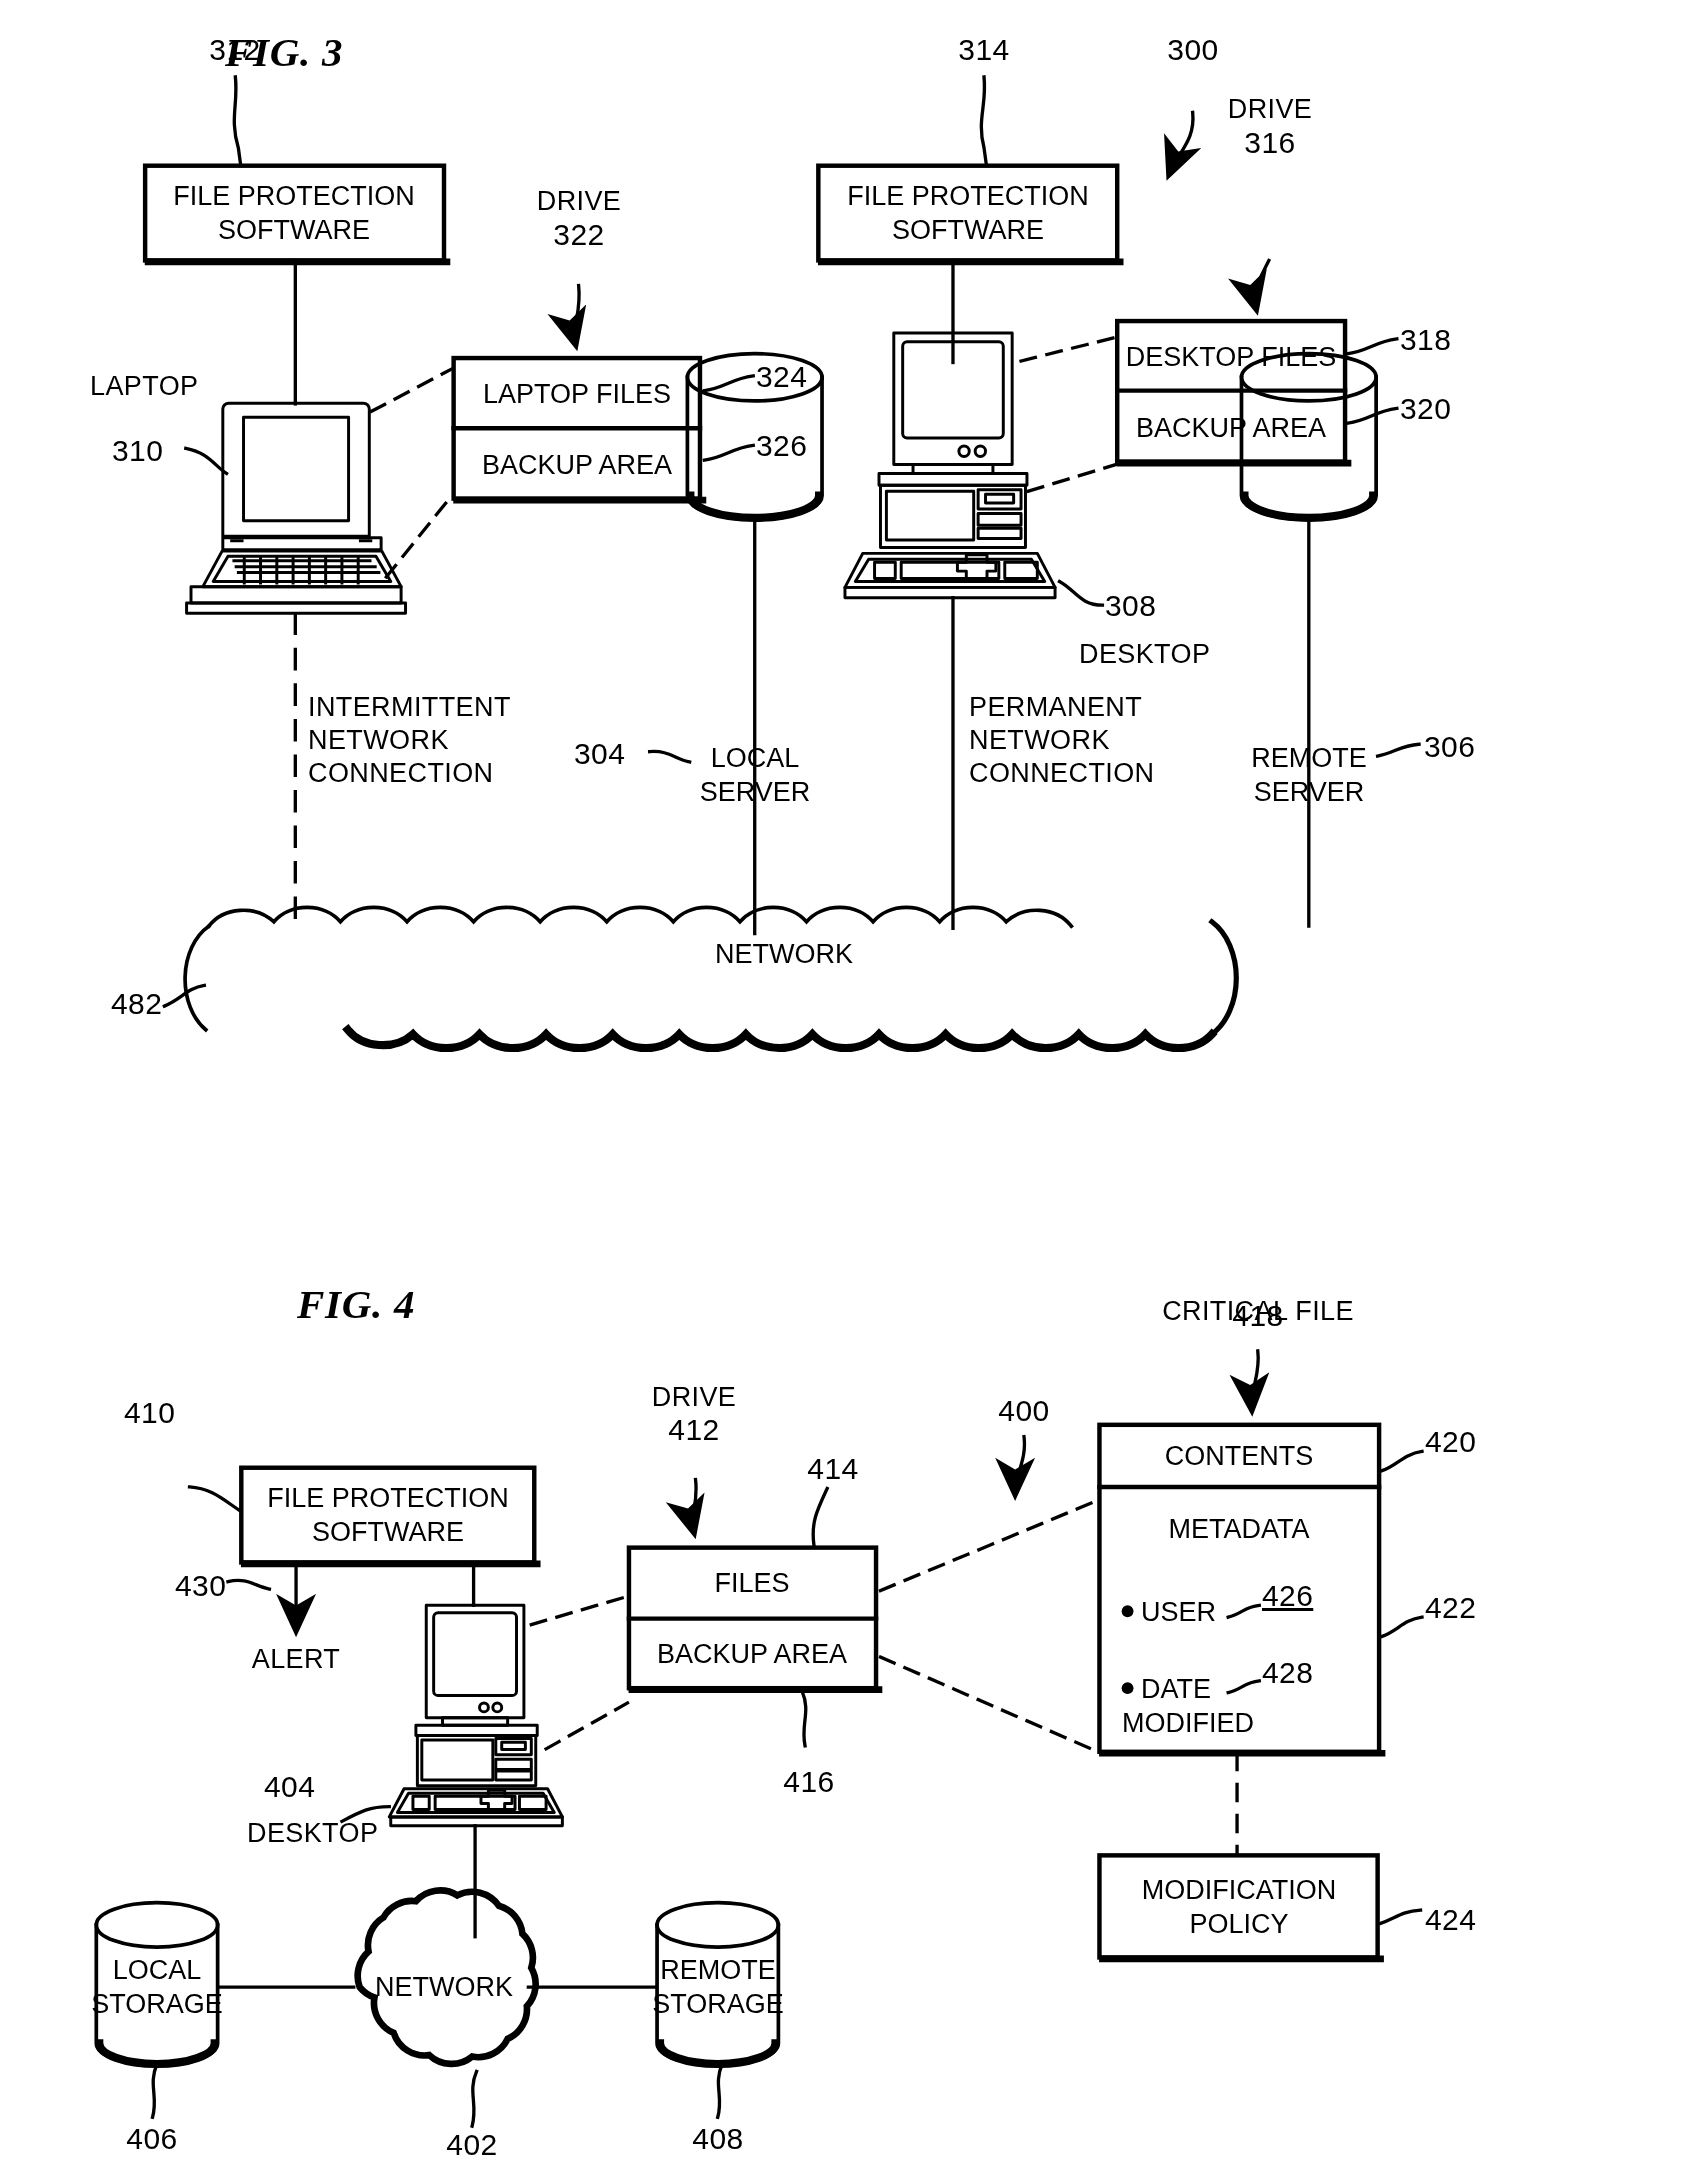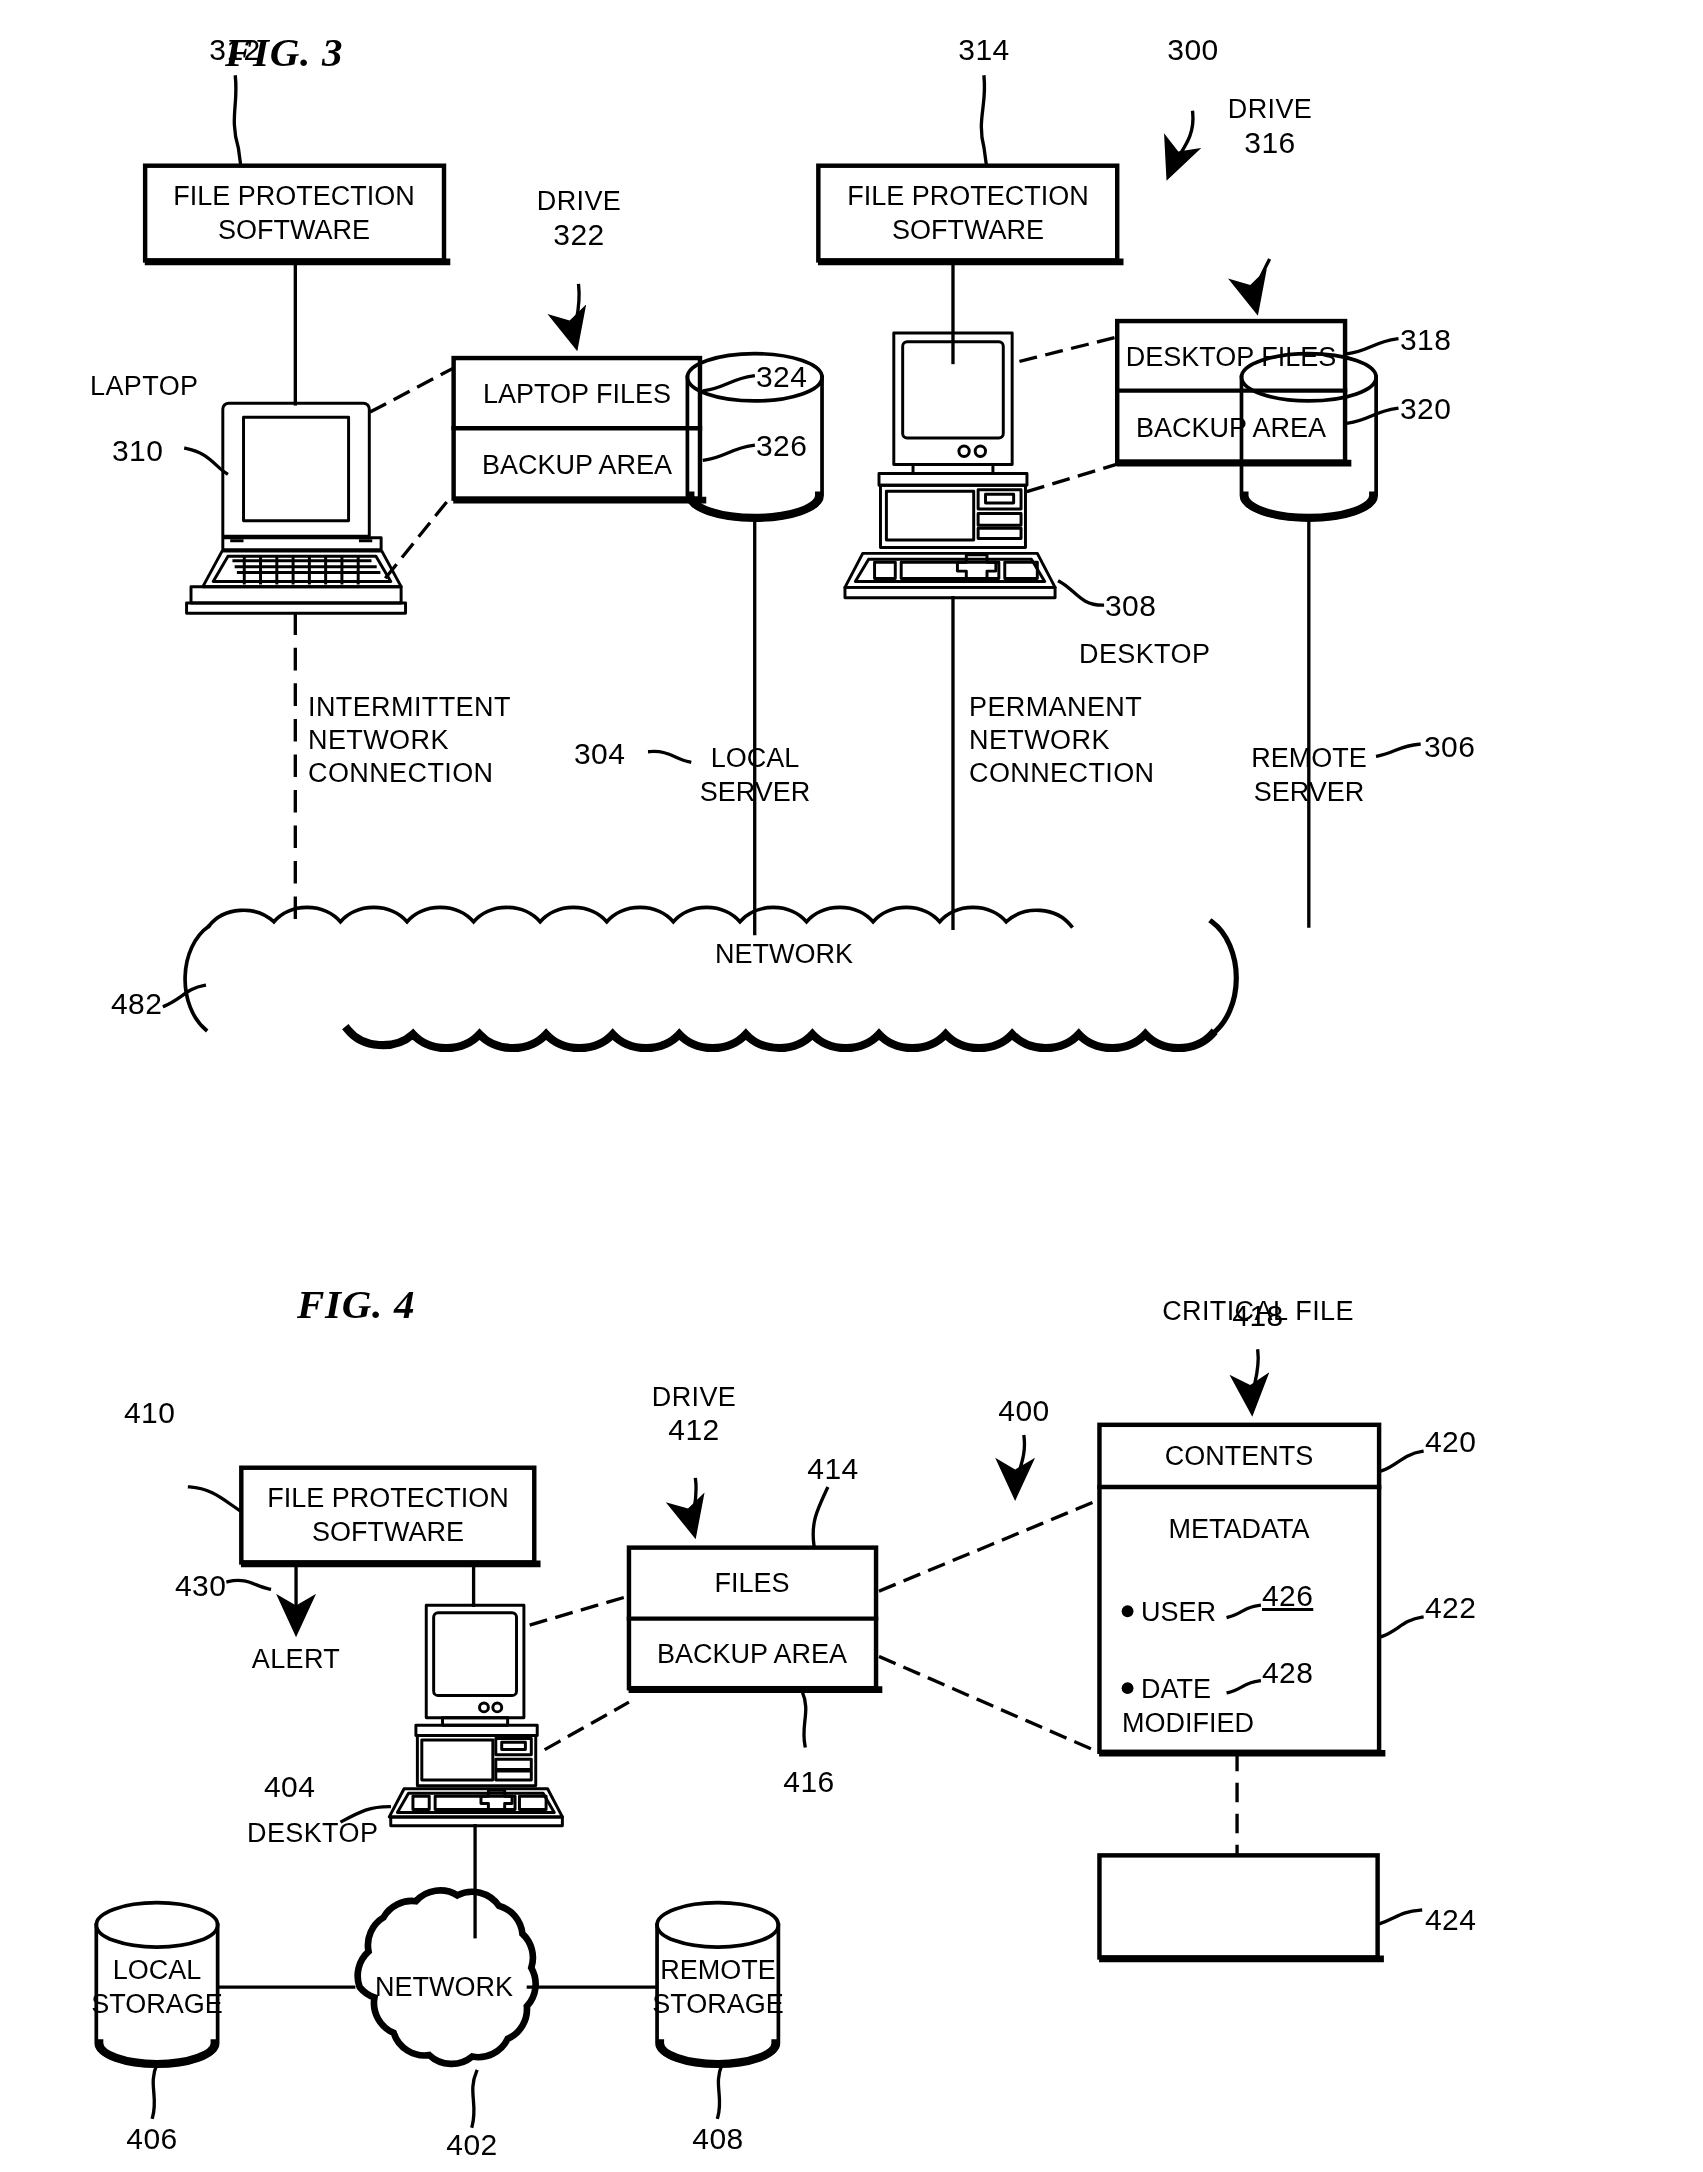--- a/index.html
+++ b/index.html
@@ -479,16 +479,20 @@
   <div class="boxtext" style="left:1239px; top:1529px;">METADATA</div>
   <div class="lbl num" style="left:1425px; top:1591px;">422</div>
 
   <div class="bullet-line" style="left:1141px; top:1595px;">USER</div>
   <div class="lbl num" style="left:1262px; top:1579px;text-decoration:underline;">426</div>
 
   <div class="bullet-line" style="left:1141px; top:1672px;">DATE</div>
   <div class="bullet-line" style="left:1122px; top:1706px;">MODIFIED</div>
   <div class="lbl num" style="left:1262px; top:1656px;">428</div>
 
+  <div class="boxtext2" style="left:1239px; top:1907px; width:281px;">
+    <div>MODIFICATION</div>
+    <div>POLICY</div>
+  </div>
   <div class="lbl num" style="left:1425px; top:1903px;">424</div>
 
 </div>
 
 
 </body></html>

